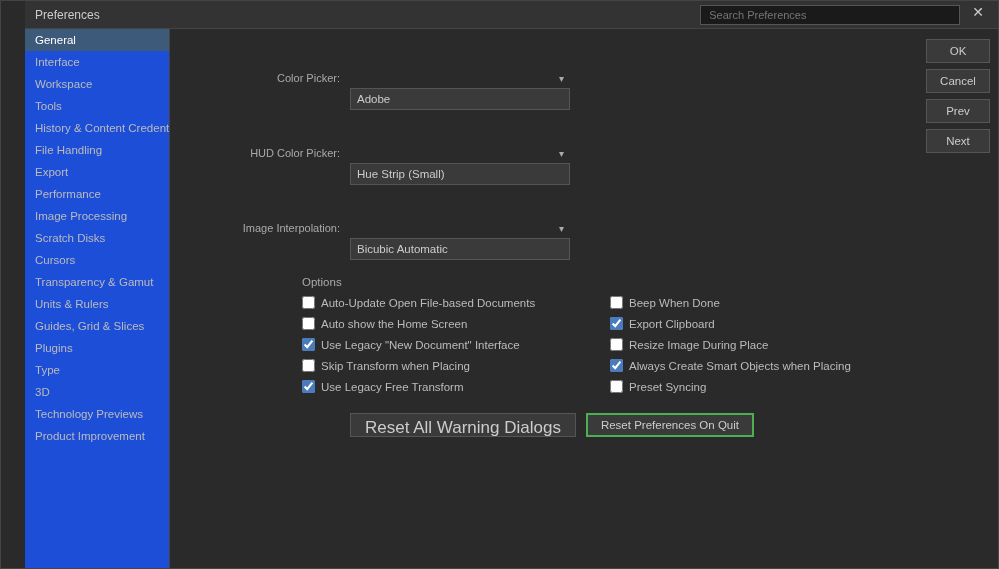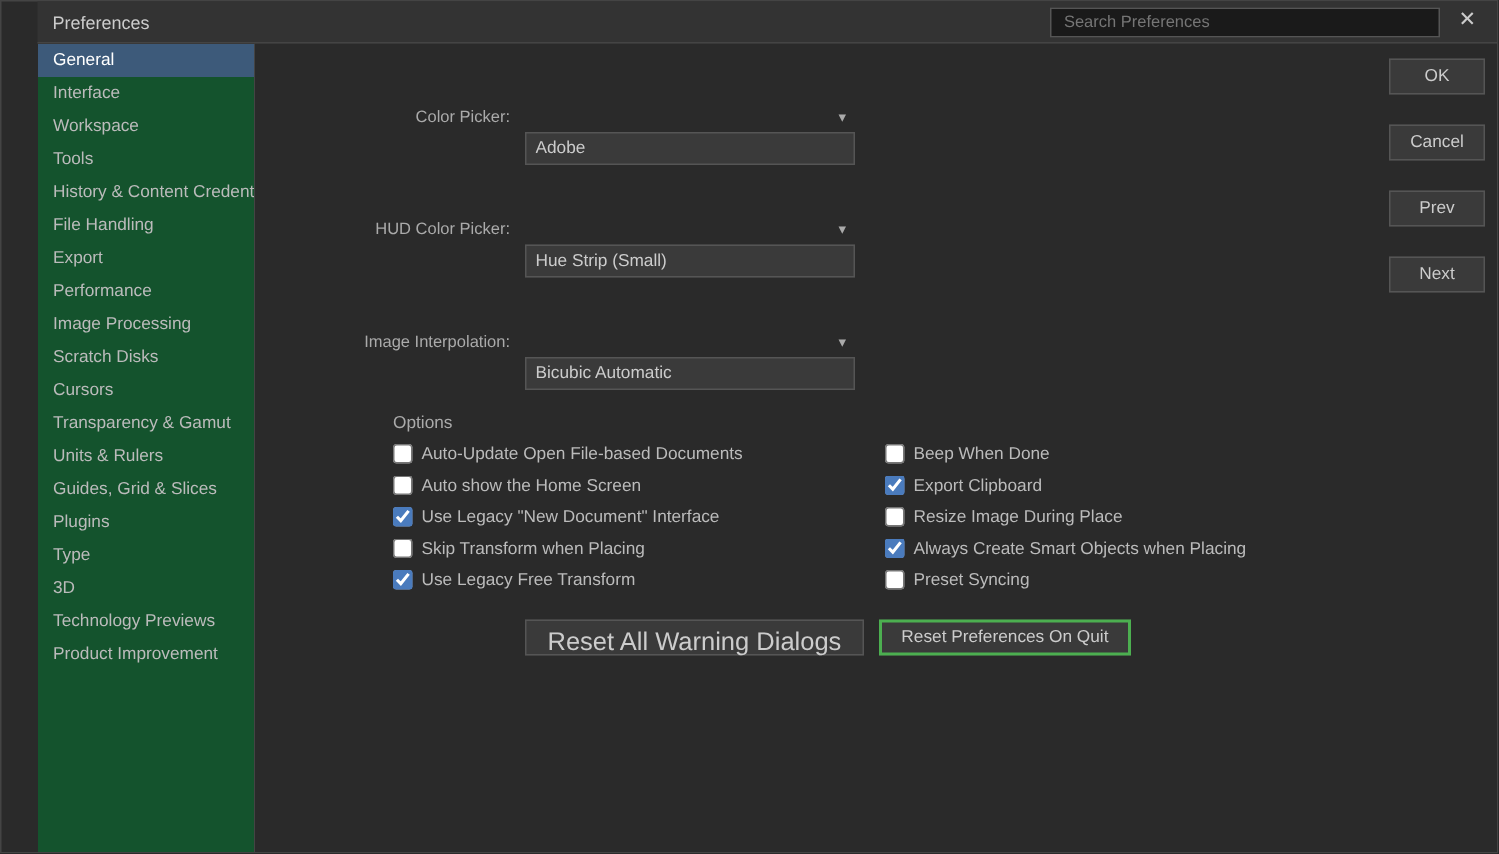--- a/index.html
+++ b/index.html
@@ -65,21 +65,21 @@
       padding: 0 4px;
       line-height: 1;
     }
     .content {
       display: flex;
       flex: 1;
       overflow: hidden;
     }
     .sidebar {
       width: 145px;
-      background: #14532d;
+      background: #1d4ed8;
       border-right: 1px solid #444;
       overflow-y: auto;
       flex-shrink: 0;
     }
     .sidebar-item {
       padding: 5px 10px;
       cursor: pointer;
       color: #bbb;
       font-size: 11.5px;
       white-space: nowrap;
@@ -132,21 +132,21 @@
       position: absolute;
       right: 6px;
       top: 50%;
       transform: translateY(-50%);
       color: #aaa;
       pointer-events: none;
       font-size: 10px;
     }
     .options-section {
       margin-top: 6px;
-      margin-left: 72px;
+      margin-left: 112px;
     }
     .options-title {
       color: #aaa;
       font-size: 11.5px;
       margin-bottom: 8px;
     }
     .options-grid {
       display: grid;
       grid-template-columns: 1fr 1fr;
       gap: 8px 20px;
@@ -187,21 +187,21 @@
       color: #ccc;
       padding: 3px 13px;
       font-size: 11.5px;
       cursor: pointer;
       height: 24px;
       outline: none;
     }
     .side-buttons {
       display: flex;
       flex-direction: column;
-      gap: 20px;
+      gap: 6px;
       padding: 10px 8px;
       flex-shrink: 0;
     }
     .side-btn {
       background: #3a3a3a;
       border: 1px solid #555;
       color: #ccc;
       padding: 4px 10px;
       font-size: 11.5px;
       cursor: pointer;

